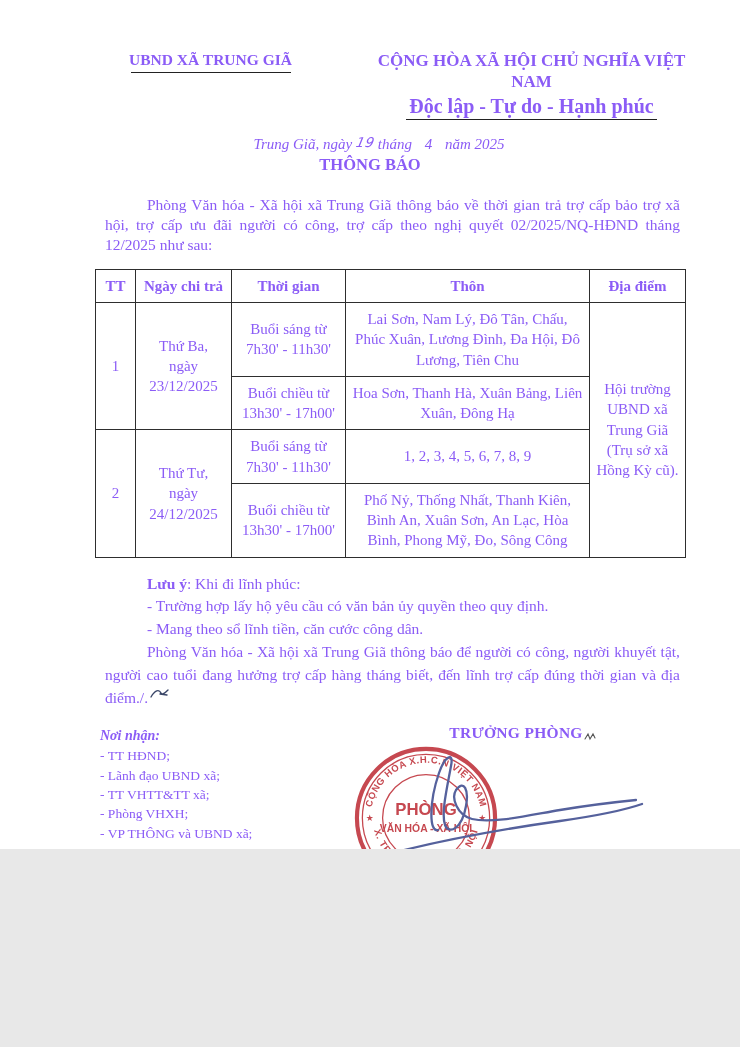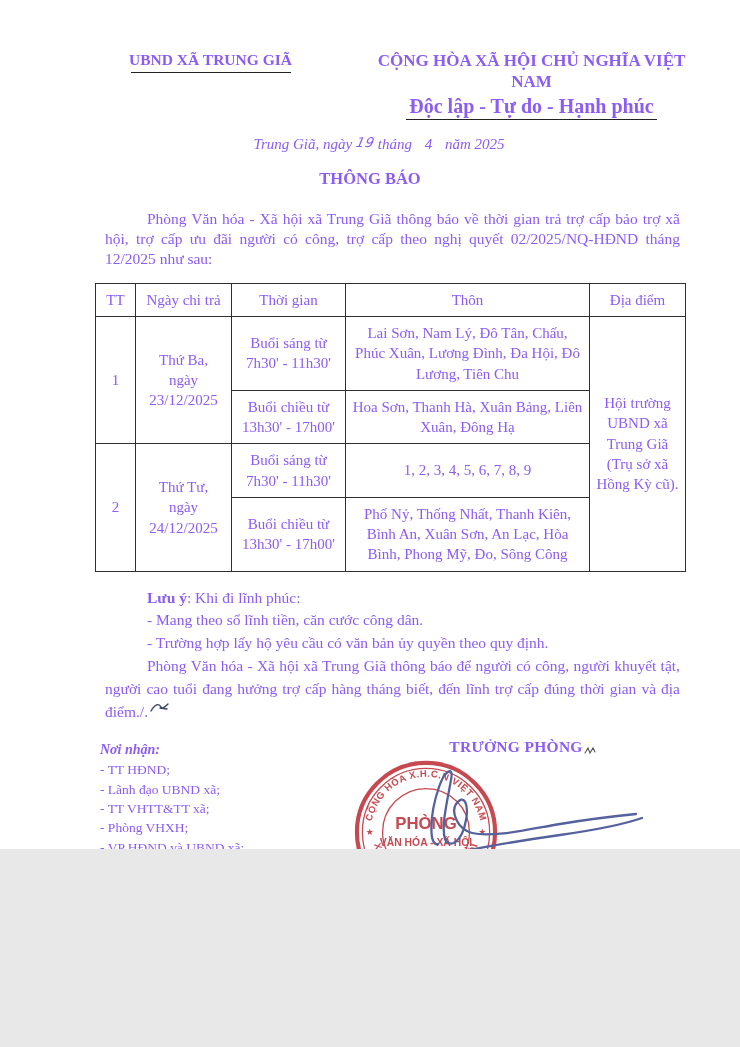--- a/index.html
+++ b/index.html
@@ -25,35 +25,35 @@
   .meta-row { display:flex; padding:16px 40px 0 58px; align-items:baseline; }
   .doc-no { width:305px; text-align:center; font-size:15px; }
   .doc-no-suffix { margin-left:22px; }
   .place-date { flex:1; text-align:center; font-style:italic; font-size:15px; }
   .hand-day {
     font-family:"DejaVu Sans",sans-serif; font-style:italic; font-size:13.5px;
     display:inline-block; transform:skewX(-12deg) translateY(-2px); letter-spacing:.5px;
   }
   .date-month { margin:0 9px; }
   
-  .title { text-align:center; margin-top:16px; font-weight:bold; font-size:16.5px; }
+  .title { text-align:center; margin-top:2px; font-weight:bold; font-size:16.5px; }
   .subject { text-align:center; font-weight:bold; font-size:15px; line-height:1.4;
              margin:2px 66px 0; }
   .subject-underline { border-bottom:1.7px solid #222; padding-bottom:2px; }
   
   .intro { margin:20px 60px 0 105px; font-size:15.5px; line-height:1.32;
            text-align:justify; text-indent:42px; }
   
   table.pay { border-collapse:collapse; margin:13px 0 0 95px; width:590px;
               font-size:15px; table-layout:fixed; }
   table.pay th, table.pay td {
     border:1.6px solid #2e2e2e; text-align:center; vertical-align:middle;
     padding:6px 5px; line-height:1.35;
   }
-  table.pay th { font-weight:normal; }
+  table.pay th { font-weight:bold; }
   .col-tt { width:40px; } .col-day { width:96px; } .col-time { width:114px; }
   .col-vil { width:244px; } .col-loc { width:96px; }
   
   .notes { margin:15px 60px 0 105px; font-size:15.5px; line-height:1.47; }
   .note-line { margin-left:42px; }
   .note-label { font-weight:bold;margin-top:37px; }
   .closing { text-indent:42px; text-align:justify; }
   .pen-mark-svg { vertical-align:3px; margin-left:2px; }
   
   .footer { position:relative; margin-top:15px; height:280px; }
@@ -156,38 +156,38 @@
         </td>
         <td>Phố Nỷ, Thống Nhất, Thanh Kiên, Bình An, Xuân Sơn, An Lạc, Hòa Bình, Phong Mỹ, Đo, Sông Công</td>
       </tr>
     </tbody>
   </table>
 
   <div class="notes">
     <div class="note-line">
       <span class="note-label">Lưu ý</span><span>: Khi đi lĩnh phúc:</span>
     </div>
+    <div class="note-line">- Trường hợp lấy hộ yêu cầu có văn bản ủy quyền theo quy định.</div>
     <div class="note-line">- Mang theo sổ lĩnh tiền, căn cước công dân.</div>
-    <div class="note-line">- Trường hợp lấy hộ yêu cầu có văn bản ủy quyền theo quy định.</div>
     <div class="closing">
       <span>Phòng Văn hóa - Xã hội xã Trung Giã thông báo để người có công, người khuyết tật, người cao tuổi đang hưởng trợ cấp hàng tháng biết, đến lĩnh trợ cấp đúng thời gian và địa điểm./.</span><svg class="pen-mark-svg" width="20" height="13" viewBox="0 0 20 13">
           <path d="M1,10 C5,3 9,2 11,6 C12,8 14,7 18,3 M10,7 L17,8" fill="none" stroke="#3a4668" stroke-width="1.4" stroke-linecap="round"></path>
         </svg>
     </div>
   </div>
 
   <div class="footer">
 
     <div class="recipients">
       <div class="recipients-label">Nơi nhận:</div>
       <div>- TT HĐND;</div>
       <div>- Lãnh đạo UBND xã;</div>
       <div>- TT VHTT&amp;TT xã;</div>
       <div>- Phòng VHXH;</div>
-      <div>- VP HĐND và UBND xã;</div>
+      <div>- VP THÔNG và UBND xã;</div>
       <div>- Lưu VT,VHXH.</div>
     </div>
 
     <div class="sign-block">
       <span class="sign-title">TRƯỞNG PHÒNG</span><svg class="tiny-mark" width="12" height="11" viewBox="0 0 12 11">
           <path d="M1,8 L4,3 L6,8 L9,3 L11,7" fill="none" stroke="#555" stroke-width="1.1" stroke-linecap="round"></path>
         </svg>
     </div>
 
     <svg class="stamp" viewBox="0 0 150 150">

